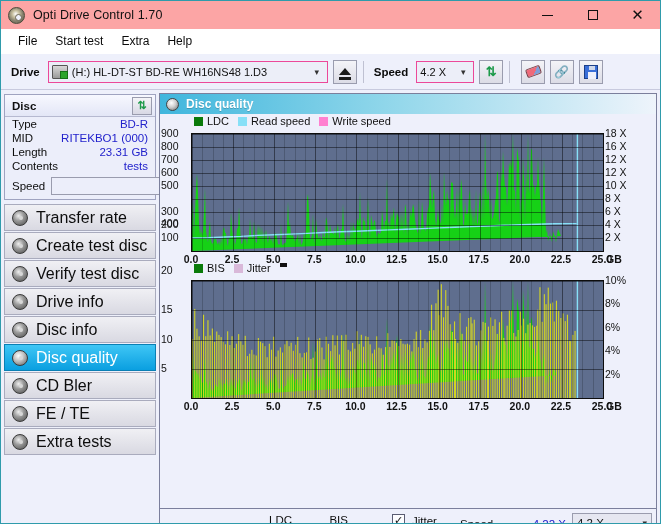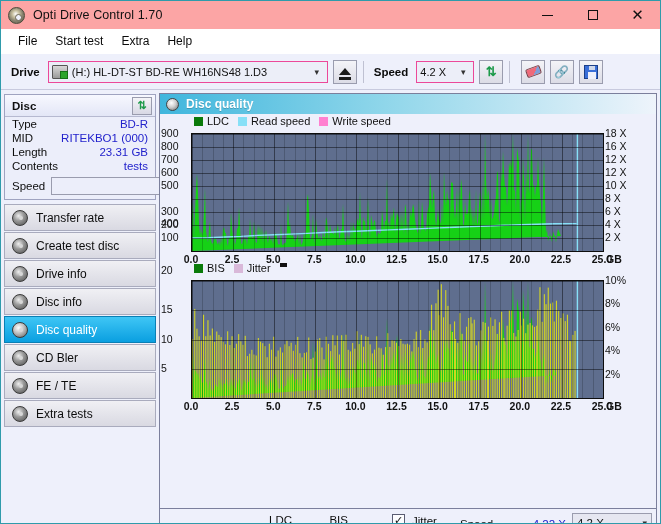--- a/index.html
+++ b/index.html
@@ -197,21 +197,21 @@
 
   
   #nav { margin: 4px 3px 0 3px; }
   .nav-btn {
     height: 27px;
     margin-bottom: 1px;
     border: 1px solid #a9abbd;
     background: linear-gradient(#f0f0f4, #d9d9e2);
     display: flex; align-items: center;
     padding-left: 7px;
-    font-size: 12px;
+    font-size: 16px;
     color: #0d0d0d;
   }
   .nav-btn.active {
     background: linear-gradient(#3fc6f5, #0a9fe0);
     border-color: #0a7fb4;
     color: #ffffff;
   }
   .nav-ico {
     width: 16px; height: 16px; margin-right: 8px; flex: none;
     border-radius: 50%;
@@ -398,20 +398,24 @@
       </div>
 
       <div id="nav">
         <div class="nav-btn">
           <span class="nav-ico"></span>
           <span>Transfer rate</span>
         </div>
         <div class="nav-btn">
           <span class="nav-ico"></span>
           <span>Create test disc</span>
+        </div>
+        <div class="nav-btn">
+          <span class="nav-ico"></span>
+          <span>Verify test disc</span>
         </div>
         <div class="nav-btn">
           <span class="nav-ico"></span>
           <span>Drive info</span>
         </div>
         <div class="nav-btn">
           <span class="nav-ico"></span>
           <span>Disc info</span>
         </div>
         <div class="nav-btn active">

